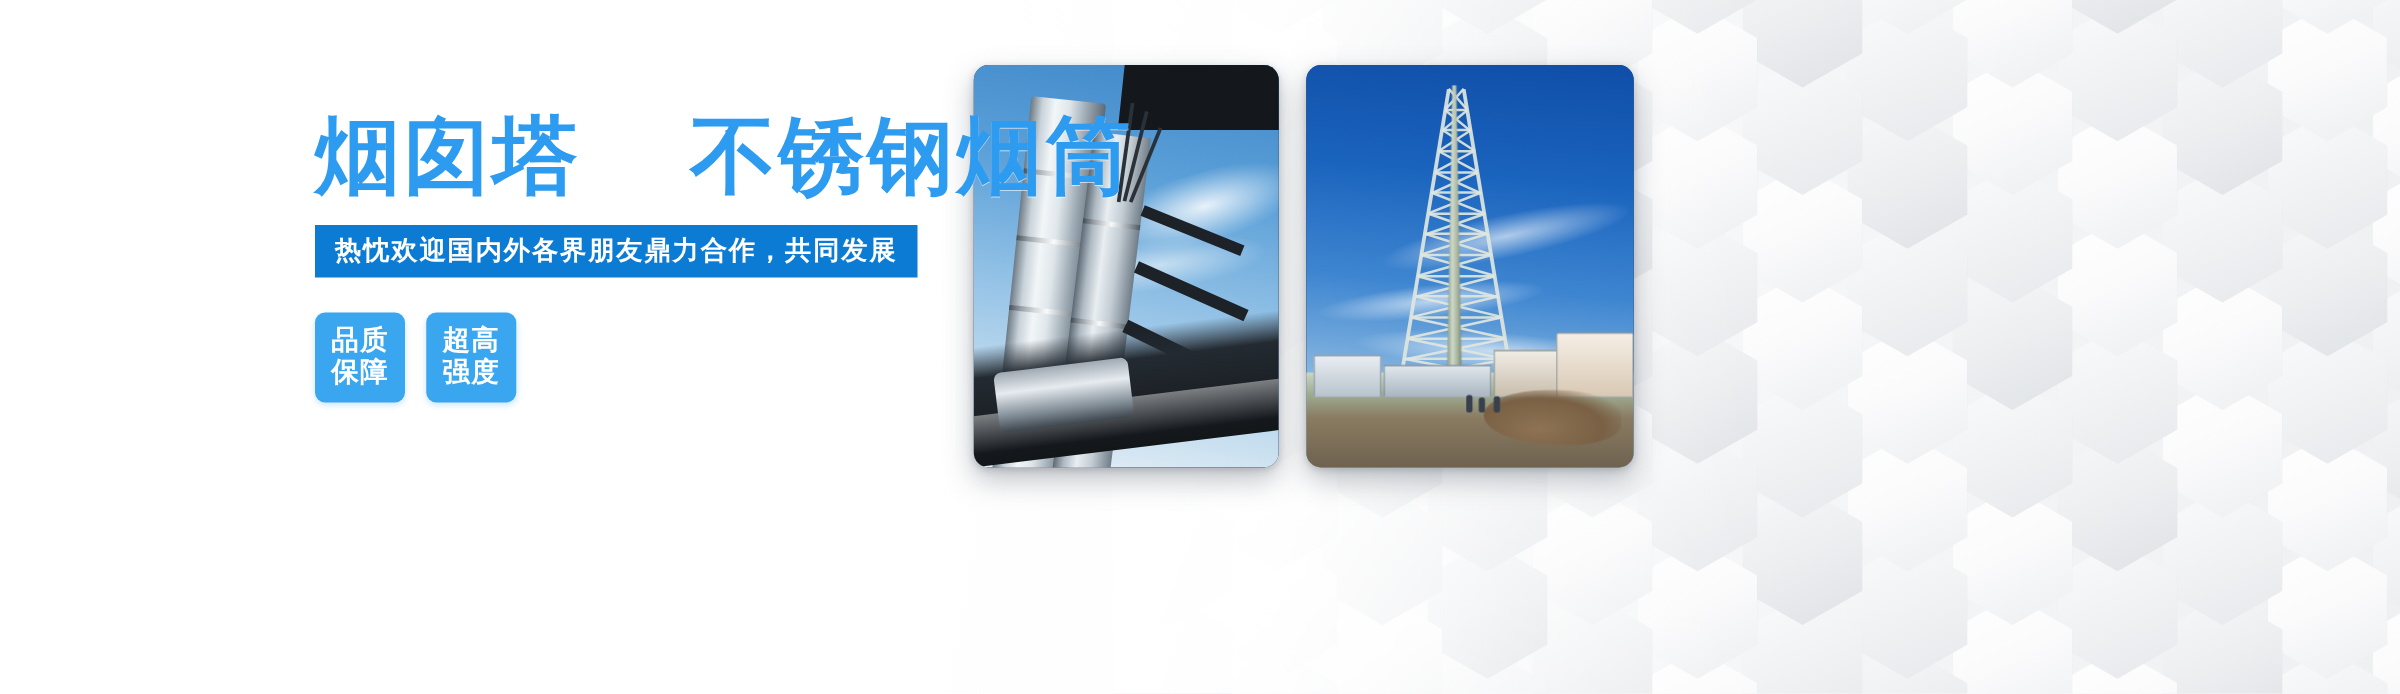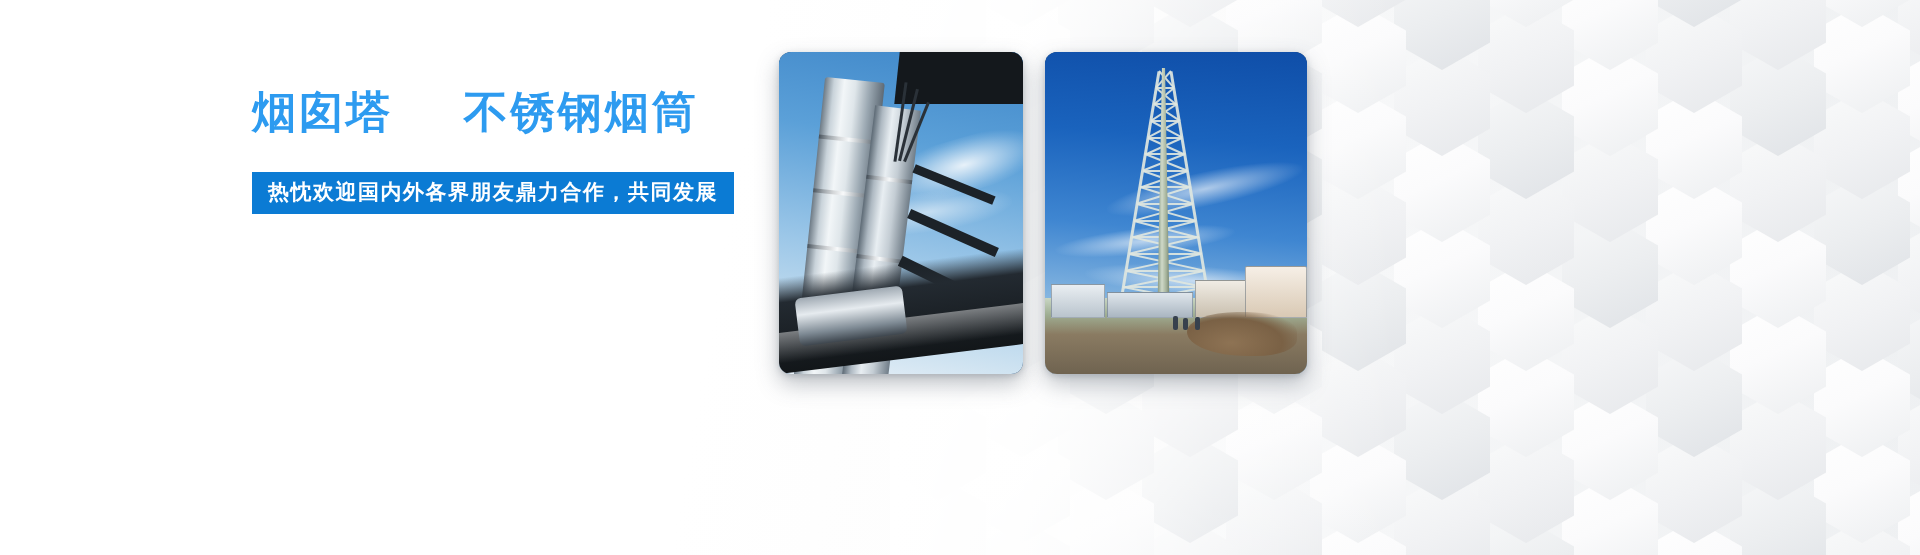--- a/index.html
+++ b/index.html
@@ -42,31 +42,32 @@
   .hex.dim2 { background:linear-gradient(155deg,#fafbfb 0%,#f1f2f4 50%,#e6e8eb 100%); }
 
   
   .copy {
     position:absolute;
     left:252px; top:86px;
     width:640px;
     z-index:10;
   }
   .headline {
-    font-size:44px;
+    font-size:68px;
     font-weight:bold;
     color:#2d9bf0;
     letter-spacing:3px;
     line-height:1.18;
     white-space:nowrap;
     text-shadow:0 1px 0 rgba(255,255,255,0.6);
+    text-align:center;
   }
   .headline .gap { display:inline-block; width:34px; }
 
-  .tagline-row { margin-top:34px; }
+  .tagline-row { margin-top:14px; }
   .tagline {
     display:inline-block;
     background:#0b7bd4;
     color:#ffffff;
     font-size:21px;
     font-weight:bold;
     letter-spacing:1.5px;
     padding:9px 16px 10px 16px;
     white-space:nowrap;
     line-height:1.1;
@@ -362,20 +363,28 @@
       <span>烟囱塔</span>
       <span class="gap"></span>
       <span>不锈钢烟筒</span>
     </div>
 
     <div class="tagline-row">
       <div class="tagline">热忱欢迎国内外各界朋友鼎力合作，共同发展</div>
     </div>
 
     <div class="badges" id="badges">
+        <div class="badge">
+          <span>品质</span>
+          <span>保障</span>
+        </div>
+        <div class="badge">
+          <span>超高</span>
+          <span>强度</span>
+        </div>
       </div>
 
   </div>
 
   <div class="photos">
 
     <div class="photo p1">
       <div class="sky1"></div>
       <div class="cloud1"></div>
       <div class="cloud1b"></div>

